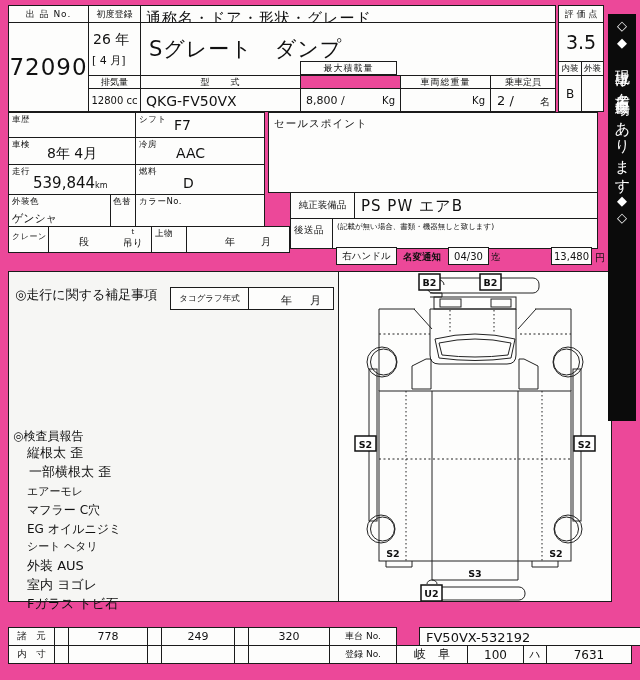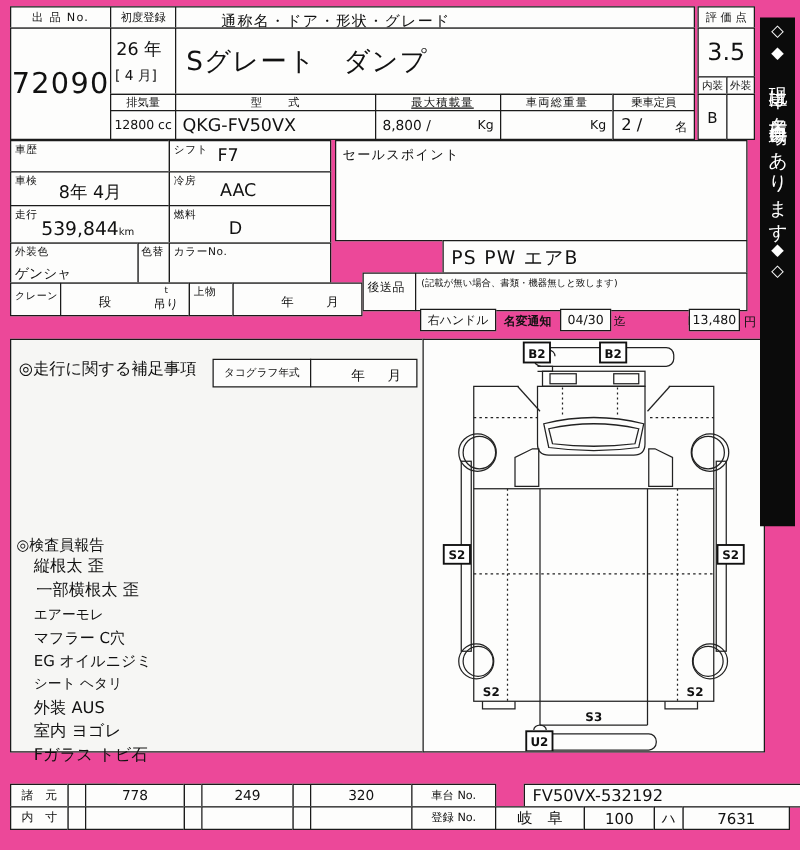--- a/index.html
+++ b/index.html
@@ -32,41 +32,41 @@
 
   <div class="box hdr" style="left:88px;top:5px;width:53px;height:18px;letter-spacing:0;">
       <span>初度登録</span>
     </div>
   <div class="box" style="left:88px;top:22px;width:53px;height:54px;">
     <div class="nb" style="left:4px;top:8px;font-size:14px;">26 年</div>
     <div class="nb" style="left:3px;top:30px;font-size:11px;">[ 4 月]</div>
   </div>
 
   <div class="box" style="left:140px;top:5px;width:416px;height:18px;">
-    <div class="nb" style="left:5px;top:3px;font-size:12px;letter-spacing:1px;margin-left:31px;">通称名・ドア・形状・グレード</div>
+    <div class="nb" style="left:5px;top:3px;font-size:15px;letter-spacing:1px;">通称名・ドア・形状・グレード</div>
   </div>
   <div class="box" style="left:140px;top:22px;width:416px;height:54px;">
     <div class="nb" style="left:8px;top:12px;font-size:21px;font-weight:500;letter-spacing:1px;">Sグレート　ダンプ</div>
   </div>
 
   <div class="box hdr" style="left:88px;top:75px;width:53px;height:14px;letter-spacing:0;">
       <span>排気量</span>
     </div>
   <div class="box val" style="left:88px;top:88px;width:53px;height:24px;font-size:10px;">
       <span>12800 cc</span>
     </div>
 
   <div class="box hdr" style="left:140px;top:75px;width:161px;height:14px;">
       <span>型　　式</span>
     </div>
   <div class="box" style="left:140px;top:88px;width:161px;height:24px;">
     <div class="nb" style="left:5px;top:4px;font-size:14px;">QKG-FV50VX</div>
   </div>
 
-  <div class="box hdr" style="left:300px;top:75px;width:108px;height:14px;text-decoration:underline;">
+  <div class="box hdr" style="left:300px;top:61px;width:97px;height:14px;">
       <span>最大積載量</span>
     </div>
   <div class="box" style="left:300px;top:88px;width:101px;height:24px;">
     <div class="nb" style="left:5px;top:5px;font-size:11px;">8,800 /</div>
     <div class="nb" style="right:5px;top:6px;font-size:10px;">Kg</div>
   </div>
 
   <div class="box hdr" style="left:400px;top:75px;width:91px;height:14px;">
       <span>車両総重量</span>
     </div>
@@ -153,20 +153,23 @@
   </div>
   <div class="box" style="left:186px;top:226px;width:104px;height:27px;">
     <div class="nb" style="left:38px;top:8px;font-size:10px;">年</div>
     <div class="nb" style="right:18px;top:8px;font-size:10px;">月</div>
   </div>
 
   <div class="box" style="left:268px;top:112px;width:330px;height:81px;">
     <div class="nb" style="left:5px;top:4px;font-size:10.5px;letter-spacing:1px;">セールスポイント</div>
   </div>
 
+  <div class="box hdr" style="left:290px;top:192px;width:65px;height:27px;letter-spacing:0;font-size:9.5px;">
+      <span>純正装備品</span>
+    </div>
   <div class="box" style="left:354px;top:192px;width:244px;height:27px;">
     <div class="nb" style="left:6px;top:4px;font-size:15px;letter-spacing:1px;">PS PW エアB</div>
   </div>
 
   <div class="box" style="left:290px;top:218px;width:43px;height:31px;">
     <span class="tl" style="font-size:9.5px;top:5px;">後送品</span>
   </div>
   <div class="box" style="left:332px;top:218px;width:266px;height:31px;">
     <div class="nb" style="left:4px;top:3px;font-size:7.5px;">(記載が無い場合、書類・機器無しと致します)</div>
   </div>

